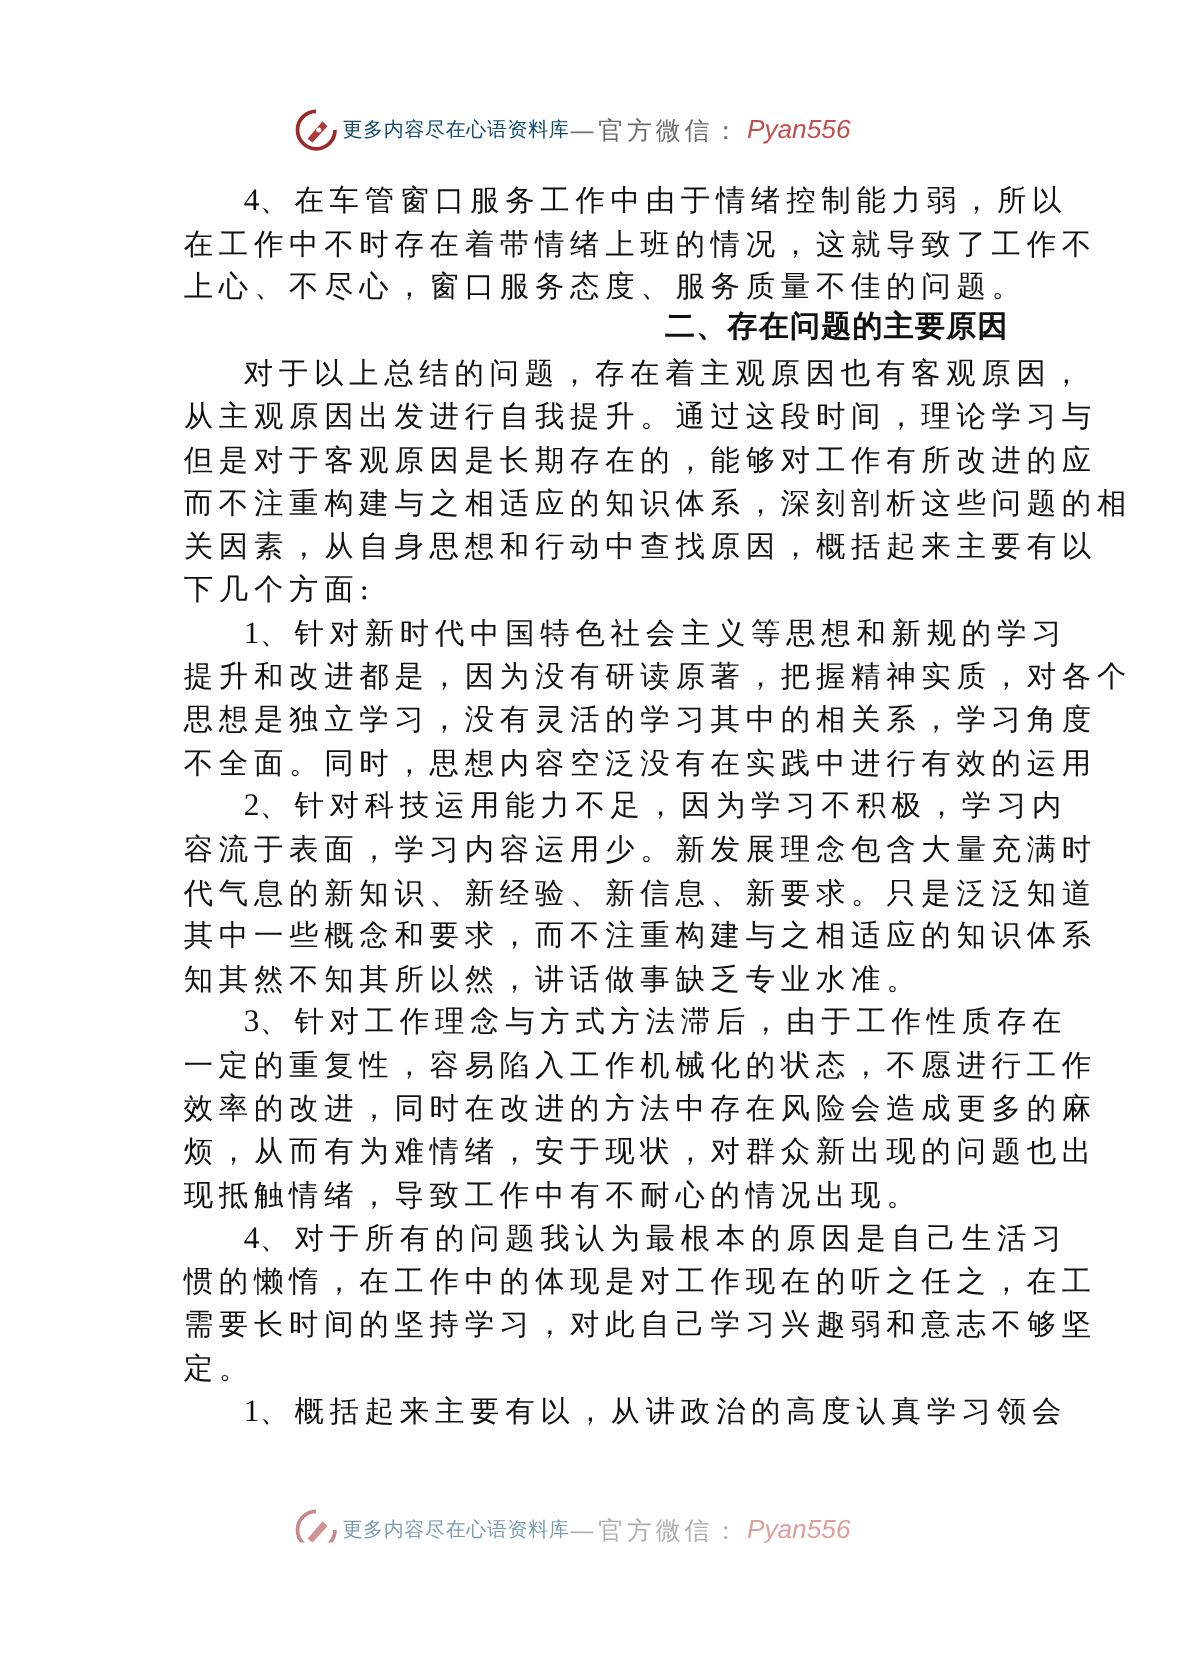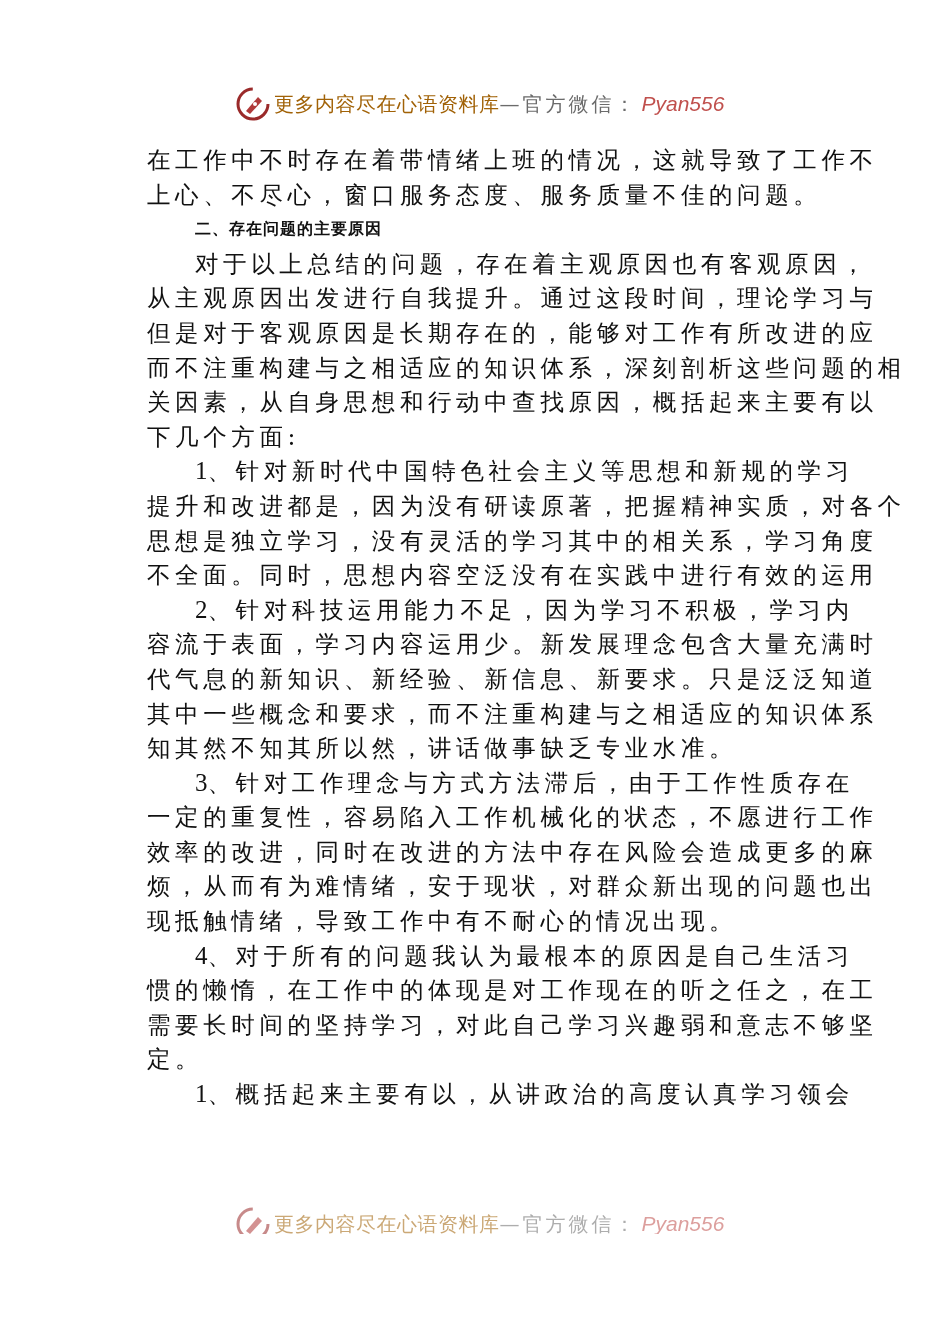--- a/index.html
+++ b/index.html
@@ -1,45 +1,46 @@
 <!DOCTYPE html>
 <html><head>
 <meta charset="utf-8">
 <style>
   html, body { margin: 0; padding: 0; background: #ffffff; }
   body { width: 950px; height: 1344px; position: relative; overflow: hidden; font-family: "DejaVu Serif", "Liberation Serif", serif; color: #111; }
   .watermark { position: absolute; left: 236px; height: 40px; display: flex; align-items: center; white-space: nowrap; }
   .watermark.top { top: 84px; }
   .watermark.bottom { top: 1204px; opacity: 0.55; filter: blur(0.6px); clip-path: inset(0 0 10px 0); }
   .wm-logo { width: 34px; height: 34px; margin-right: 4px; }
-  .wm-red { color: #a16207; font-size: 20px; letter-spacing: 0.5px; font-family: "DejaVu Serif", serif; }
+  .wm-red { color: #0c4a6e; font-size: 16px; letter-spacing: 0.5px; font-family: "DejaVu Serif", serif; }
   .wm-gray { color: #6b6b6b; font-size: 20px; letter-spacing: 3px; font-family: "DejaVu Serif", serif; }
   .wm-id { color: #c0504d; font-size: 21px; font-family: "Liberation Sans", sans-serif; margin-left: 4px; font-style: italic; }
   .doc { position: absolute; left: 147px; top: 143px; width: 660px; }
   .line { height: 34.6px; line-height: 34.6px; font-size: 23.5px; white-space: nowrap; letter-spacing: 4.6px; overflow: visible; }
   .line.indent { padding-left: 48px; }
-  .heading { font-family: Liberation Sans, sans-serif; font-weight: bold; letter-spacing: 1px; font-size: 16px; }
+  .heading { font-family: Liberation Mono, monospace; font-weight: bold; letter-spacing: 1px; font-size: 24px; text-align: right; }
   .num { font-family: "Liberation Serif", serif; letter-spacing: 0; font-size: 25px; }
 </style>
 </head>
 <body>
 
 <div class="watermark top">
   <svg class="wm-logo" viewBox="0 0 34 34">
     <circle cx="17" cy="17" r="15" fill="none" stroke="#9a2a2a" stroke-width="3" stroke-dasharray="70 25"></circle>
     <path d="M10 24 L22 10 L26 14 L14 27 Z" fill="#b03a3a"></path>
     <circle cx="19" cy="17" r="2" fill="#fff"></circle>
   </svg>
   <span class="wm-red">更多内容尽在心语资料库</span>
   <span class="wm-gray">—</span>
   <span class="wm-gray">官方微信：</span>
   <span class="wm-id">Pyan556</span>
 </div>
 
 <div class="doc" id="doc">
+    <div class="line indent"><span class="num">4</span><span>、在车管窗口服务工作中由于情绪控制能力弱，所以</span></div>
     <div class="line"><span>在工作中不时存在着带情绪上班的情况，这就导致了工作不</span></div>
     <div class="line"><span>上心、不尽心，窗口服务态度、服务质量不佳的问题。</span></div>
     <div class="line indent heading"><span>二、存在问题的主要原因</span></div>
     <div class="line indent"><span>对于以上总结的问题，存在着主观原因也有客观原因，</span></div>
     <div class="line"><span>从主观原因出发进行自我提升。通过这段时间，理论学习与</span></div>
     <div class="line"><span>但是对于客观原因是长期存在的，能够对工作有所改进的应</span></div>
     <div class="line"><span>而不注重构建与之相适应的知识体系，深刻剖析这些问题的相</span></div>
     <div class="line"><span>关因素，从自身思想和行动中查找原因，概括起来主要有以</span></div>
     <div class="line"><span>下几个方面:</span></div>
     <div class="line indent"><span class="num">1</span><span>、针对新时代中国特色社会主义等思想和新规的学习</span></div>

